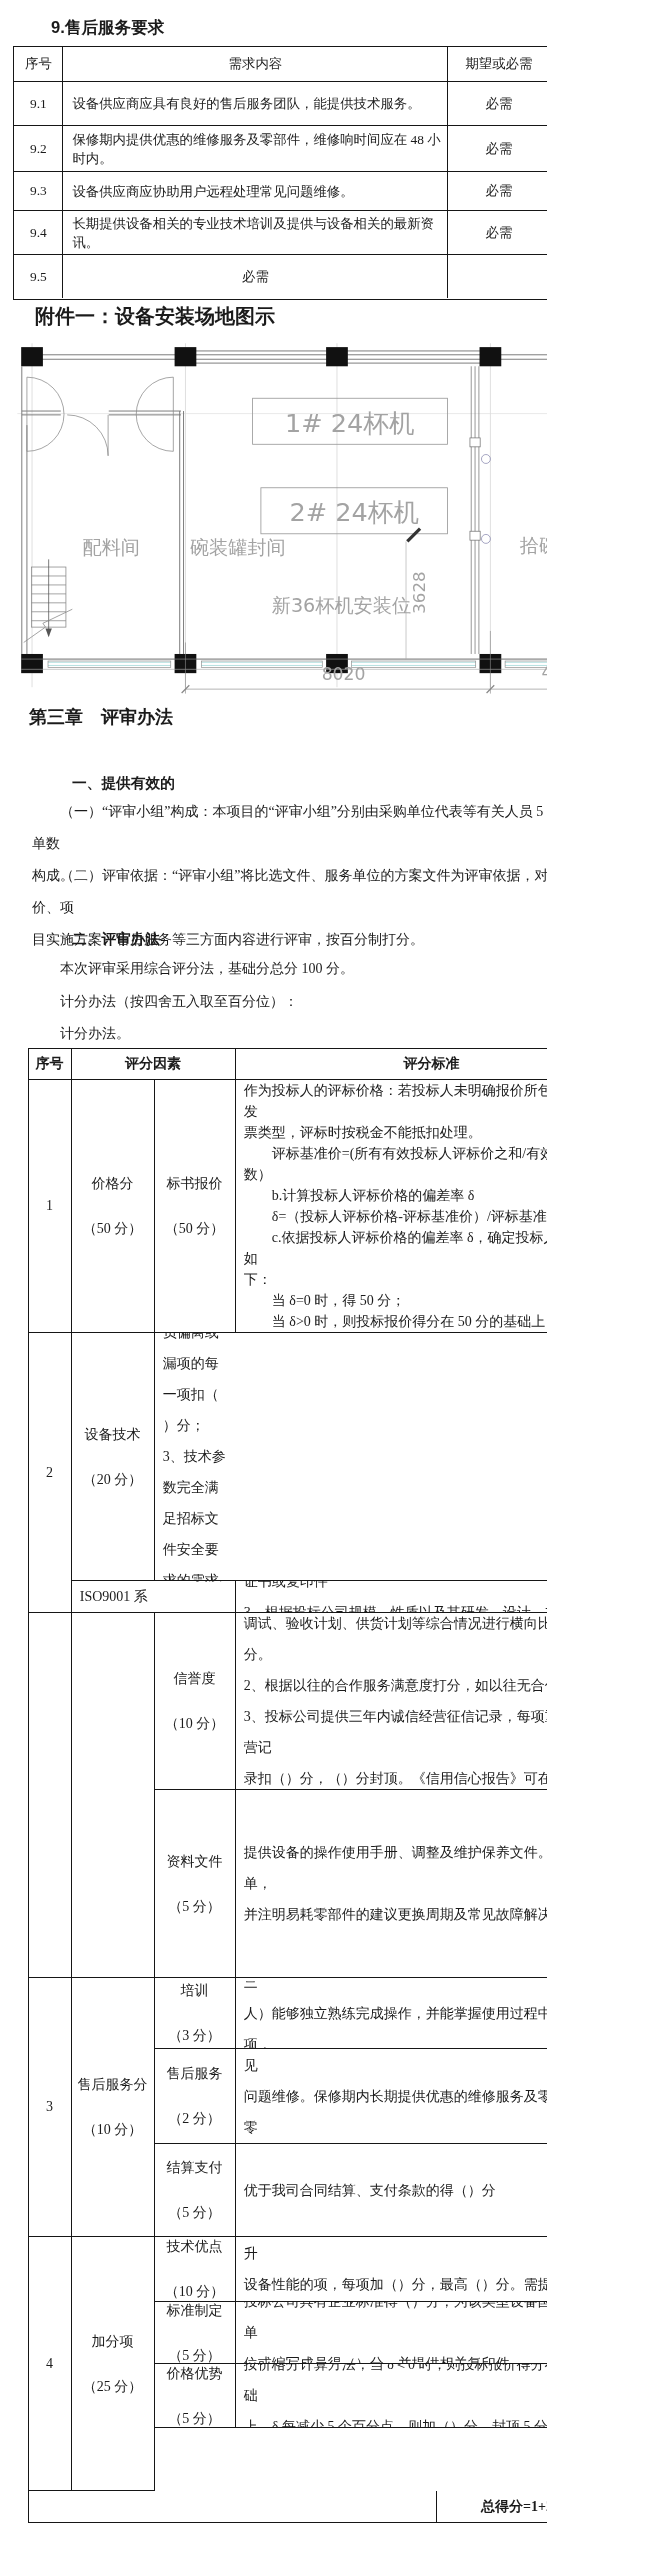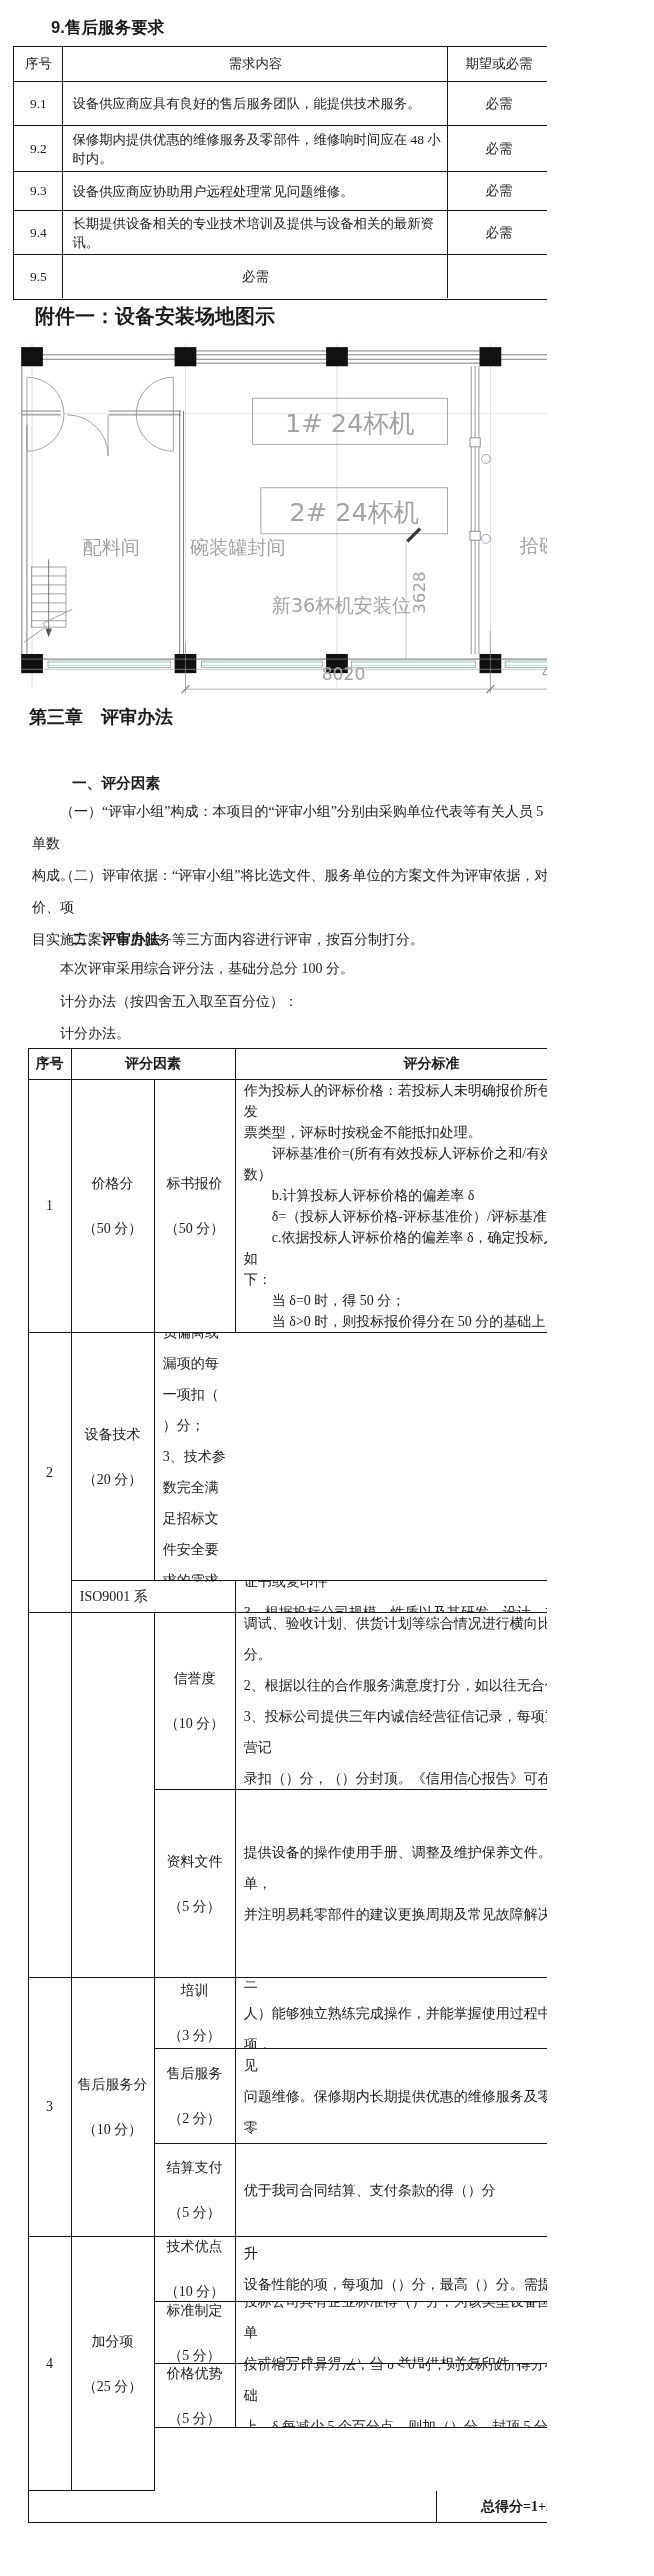--- a/index.html
+++ b/index.html
@@ -220,21 +220,21 @@
       <line x1="265" y1="543" x2="974" y2="543"></line>
       <line x1="259" y1="549" x2="271" y2="537" stroke-width="2"></line>
       <line x1="736" y1="549" x2="748" y2="537" stroke-width="2"></line>
       <line x1="968" y1="549" x2="980" y2="537" stroke-width="2"></line>
     </g>
     <text x="478" y="528" font-size="27" class="cadtext">8020</text>
     <text x="822" y="526" font-size="27" class="cadtext">4000</text>
   </svg>
 
   <div class="abs h-sans" style="left:29px;top:705px;font-size:18px;">第三章　评审办法</div>
-  <div class="subhead h-sans" style="left:72px;top:774px;">一、评分因素</div>
+  <div class="subhead h-sans" style="left:72px;top:774px;">一、提供有效的</div>
   <div class="para" style="top:796px;">　　（一）“评审小组”构成：本项目的“评审小组”分别由采购单位代表等有关人员 5 人或 5 人以上单数
 构成。</div>
   <div class="para" style="top:860px;">　　（二）评审依据：“评审小组”将比选文件、服务单位的方案文件为评审依据，对服务单位的报价、项
 目实施方案、售后服务等三方面内容进行评审，按百分制打分。</div>
   <div class="subhead h-sans" style="left:72px;top:930px;">二、评审办法</div>
   <div class="para" style="top:953px;">　　本次评审采用综合评分法，基础分总分 100 分。</div>
   <div class="para" style="top:1018px;">　　计分办法。</div>
   <div class="para" style="top:986px;">　　计分办法（按四舍五入取至百分位）：</div>
 
   <div class="tbl2">

